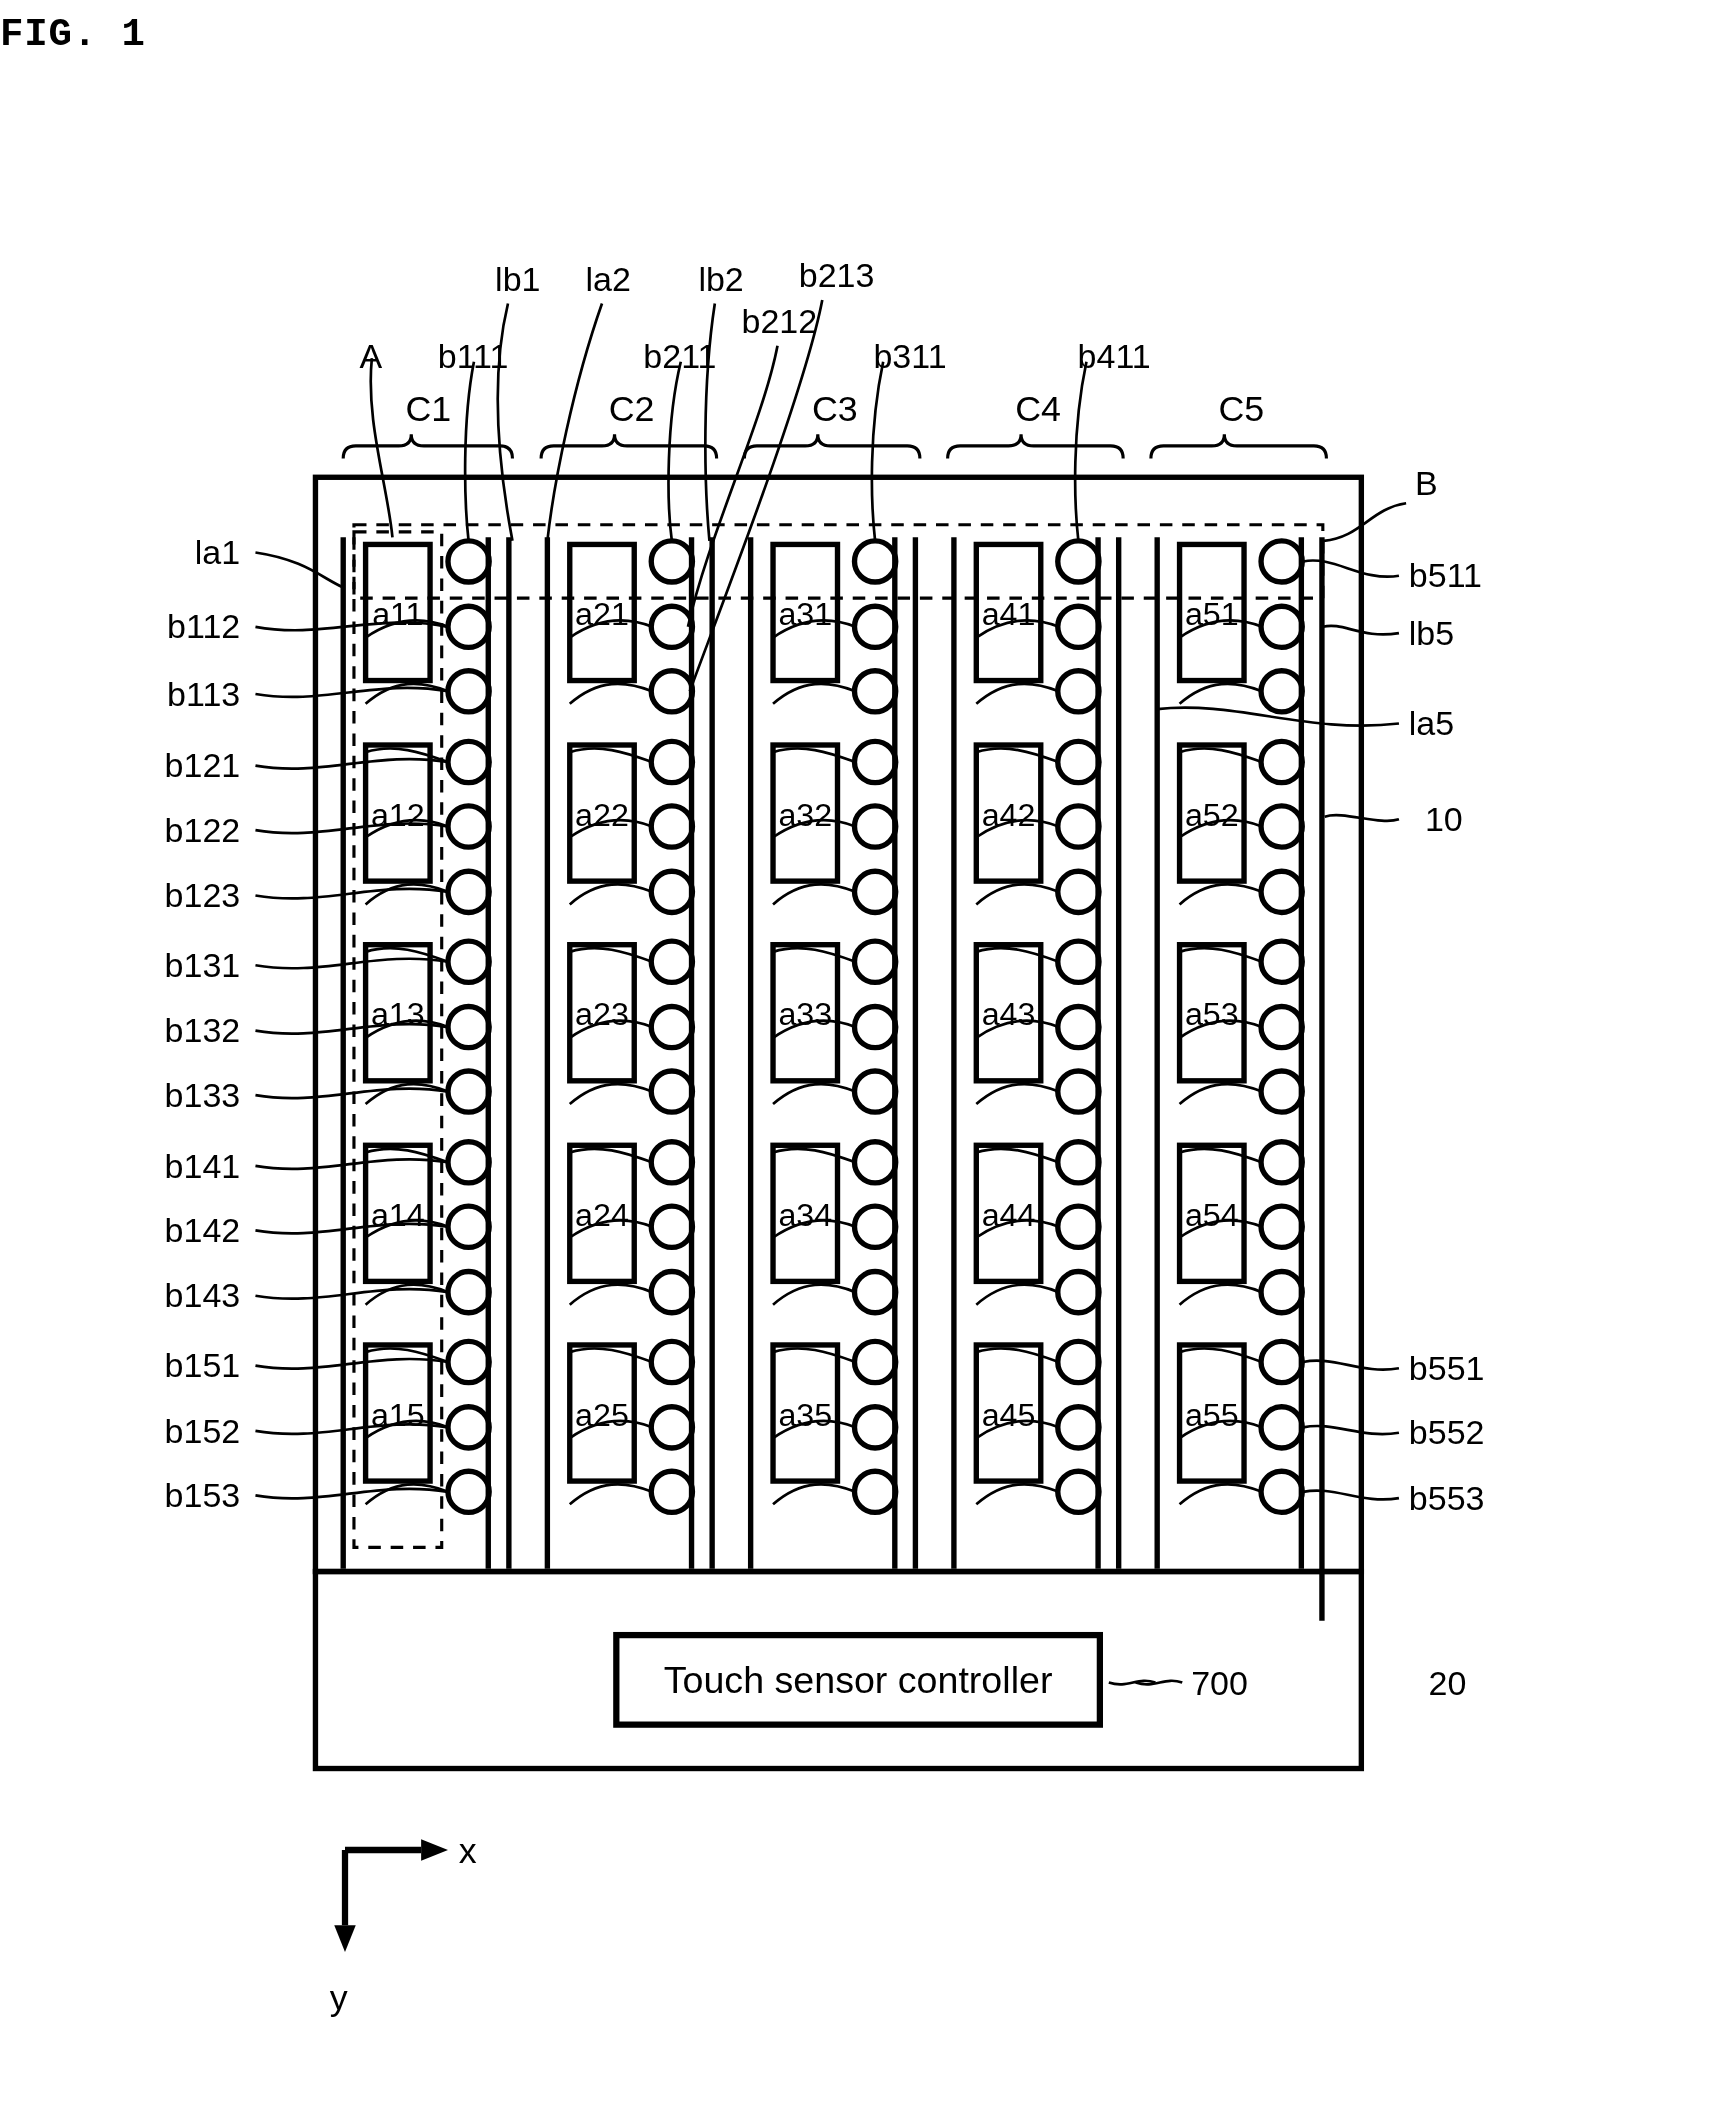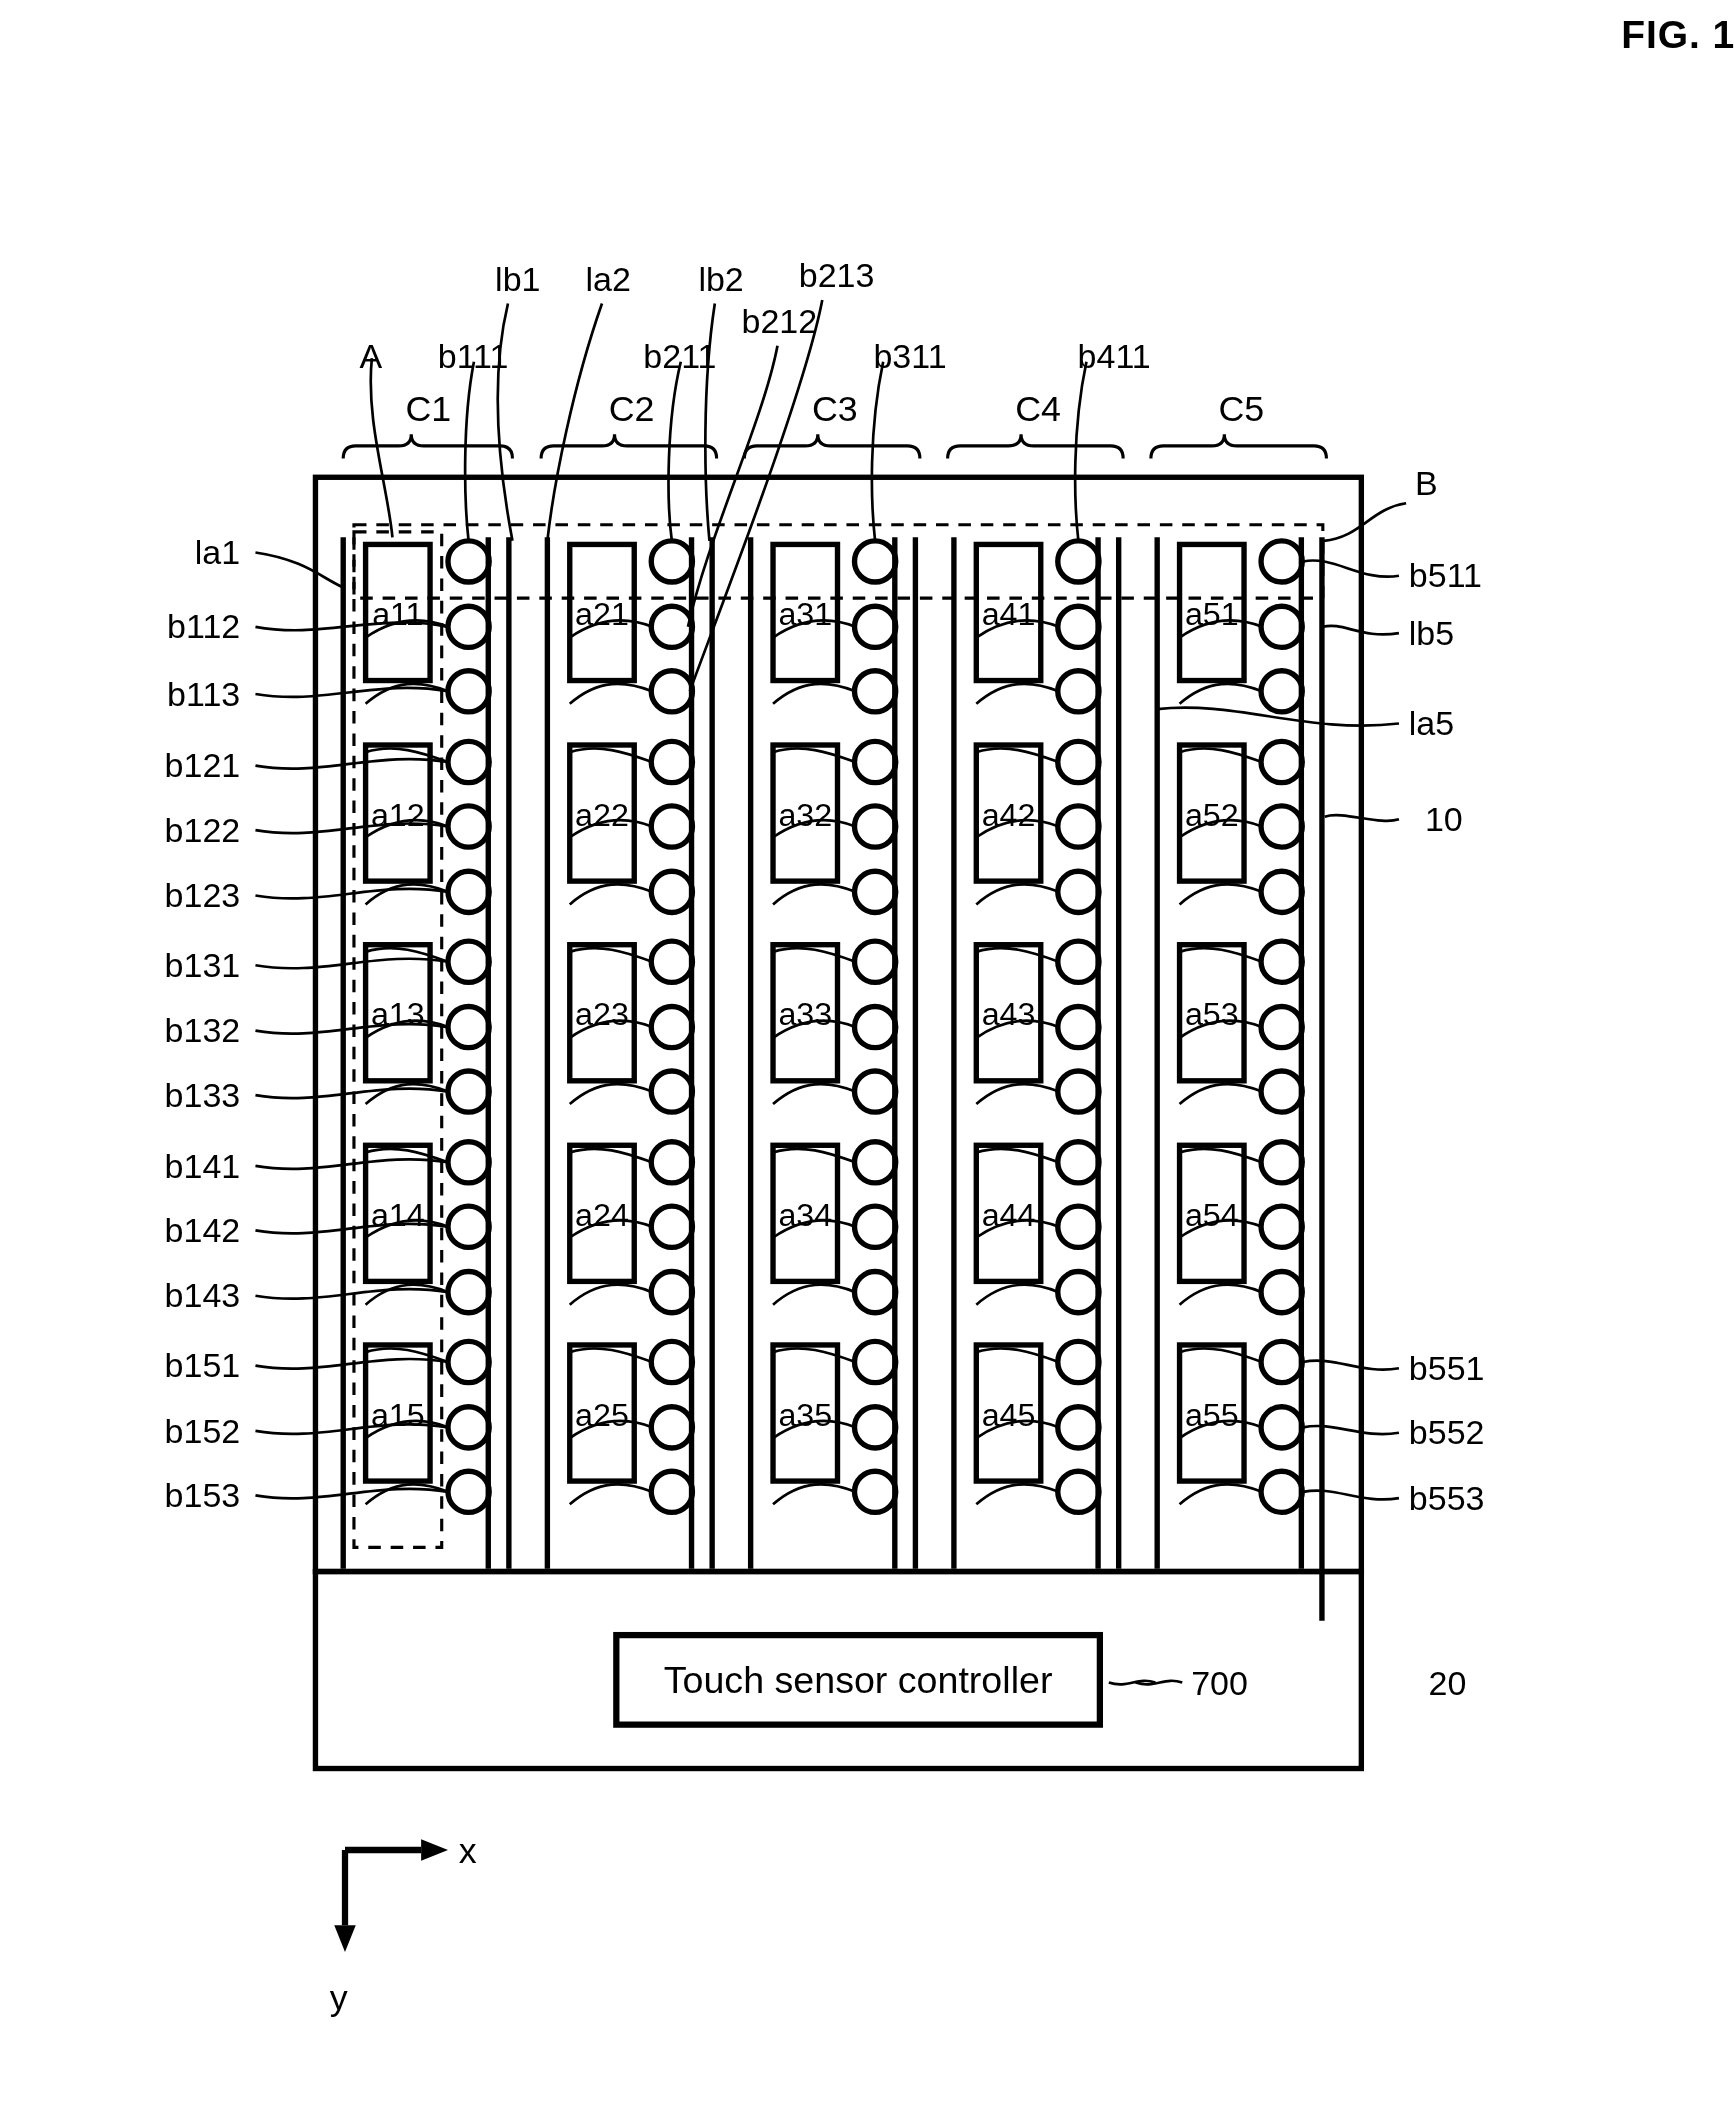--- a/index.html
+++ b/index.html
@@ -1,19 +1,19 @@
 <!DOCTYPE html>
 <html style="font-size:14.3px"><head>
 <meta charset="utf-8">
 <style>
   html,body{margin:0;padding:0;background:#fff;}
   #page{position:relative;width:1735px;height:2107px;background:#fff;
         font-family:"Liberation Sans", sans-serif;color:#000;overflow:hidden;}
-  #fig-title{position:absolute;top:12.5px;left:0;width:100%;text-align:right;
-        font-family:Liberation Sans, sans-serif;font-weight:bold;font-size:39px;letter-spacing:0.9px;}
+  #fig-title{position:absolute;top:12.5px;left:0;width:100%;text-align:left;
+        font-family:Liberation Mono, monospace;font-weight:bold;font-size:39px;letter-spacing:0.9px;}
   svg#diagram{position:absolute;top:0;left:0;width:1735px;height:2107px;}
   .lbl{font-family:"Liberation Sans", sans-serif;font-size:38px;fill:#000;}
   .lbl-cell{font-family:"Liberation Sans", sans-serif;font-size:36px;fill:#000;}
   .lbl-ctrl{font-family:"Liberation Sans Narrow","Liberation Sans", sans-serif;
         font-size:42px;fill:#000;}
   .lbl-axis{font-family:"Liberation Sans", sans-serif;font-size:40px;fill:#000;}
   .lbl-big{font-family:"Liberation Sans", sans-serif;font-size:40px;fill:#000;}
 </style>
 </head>
 <body>

